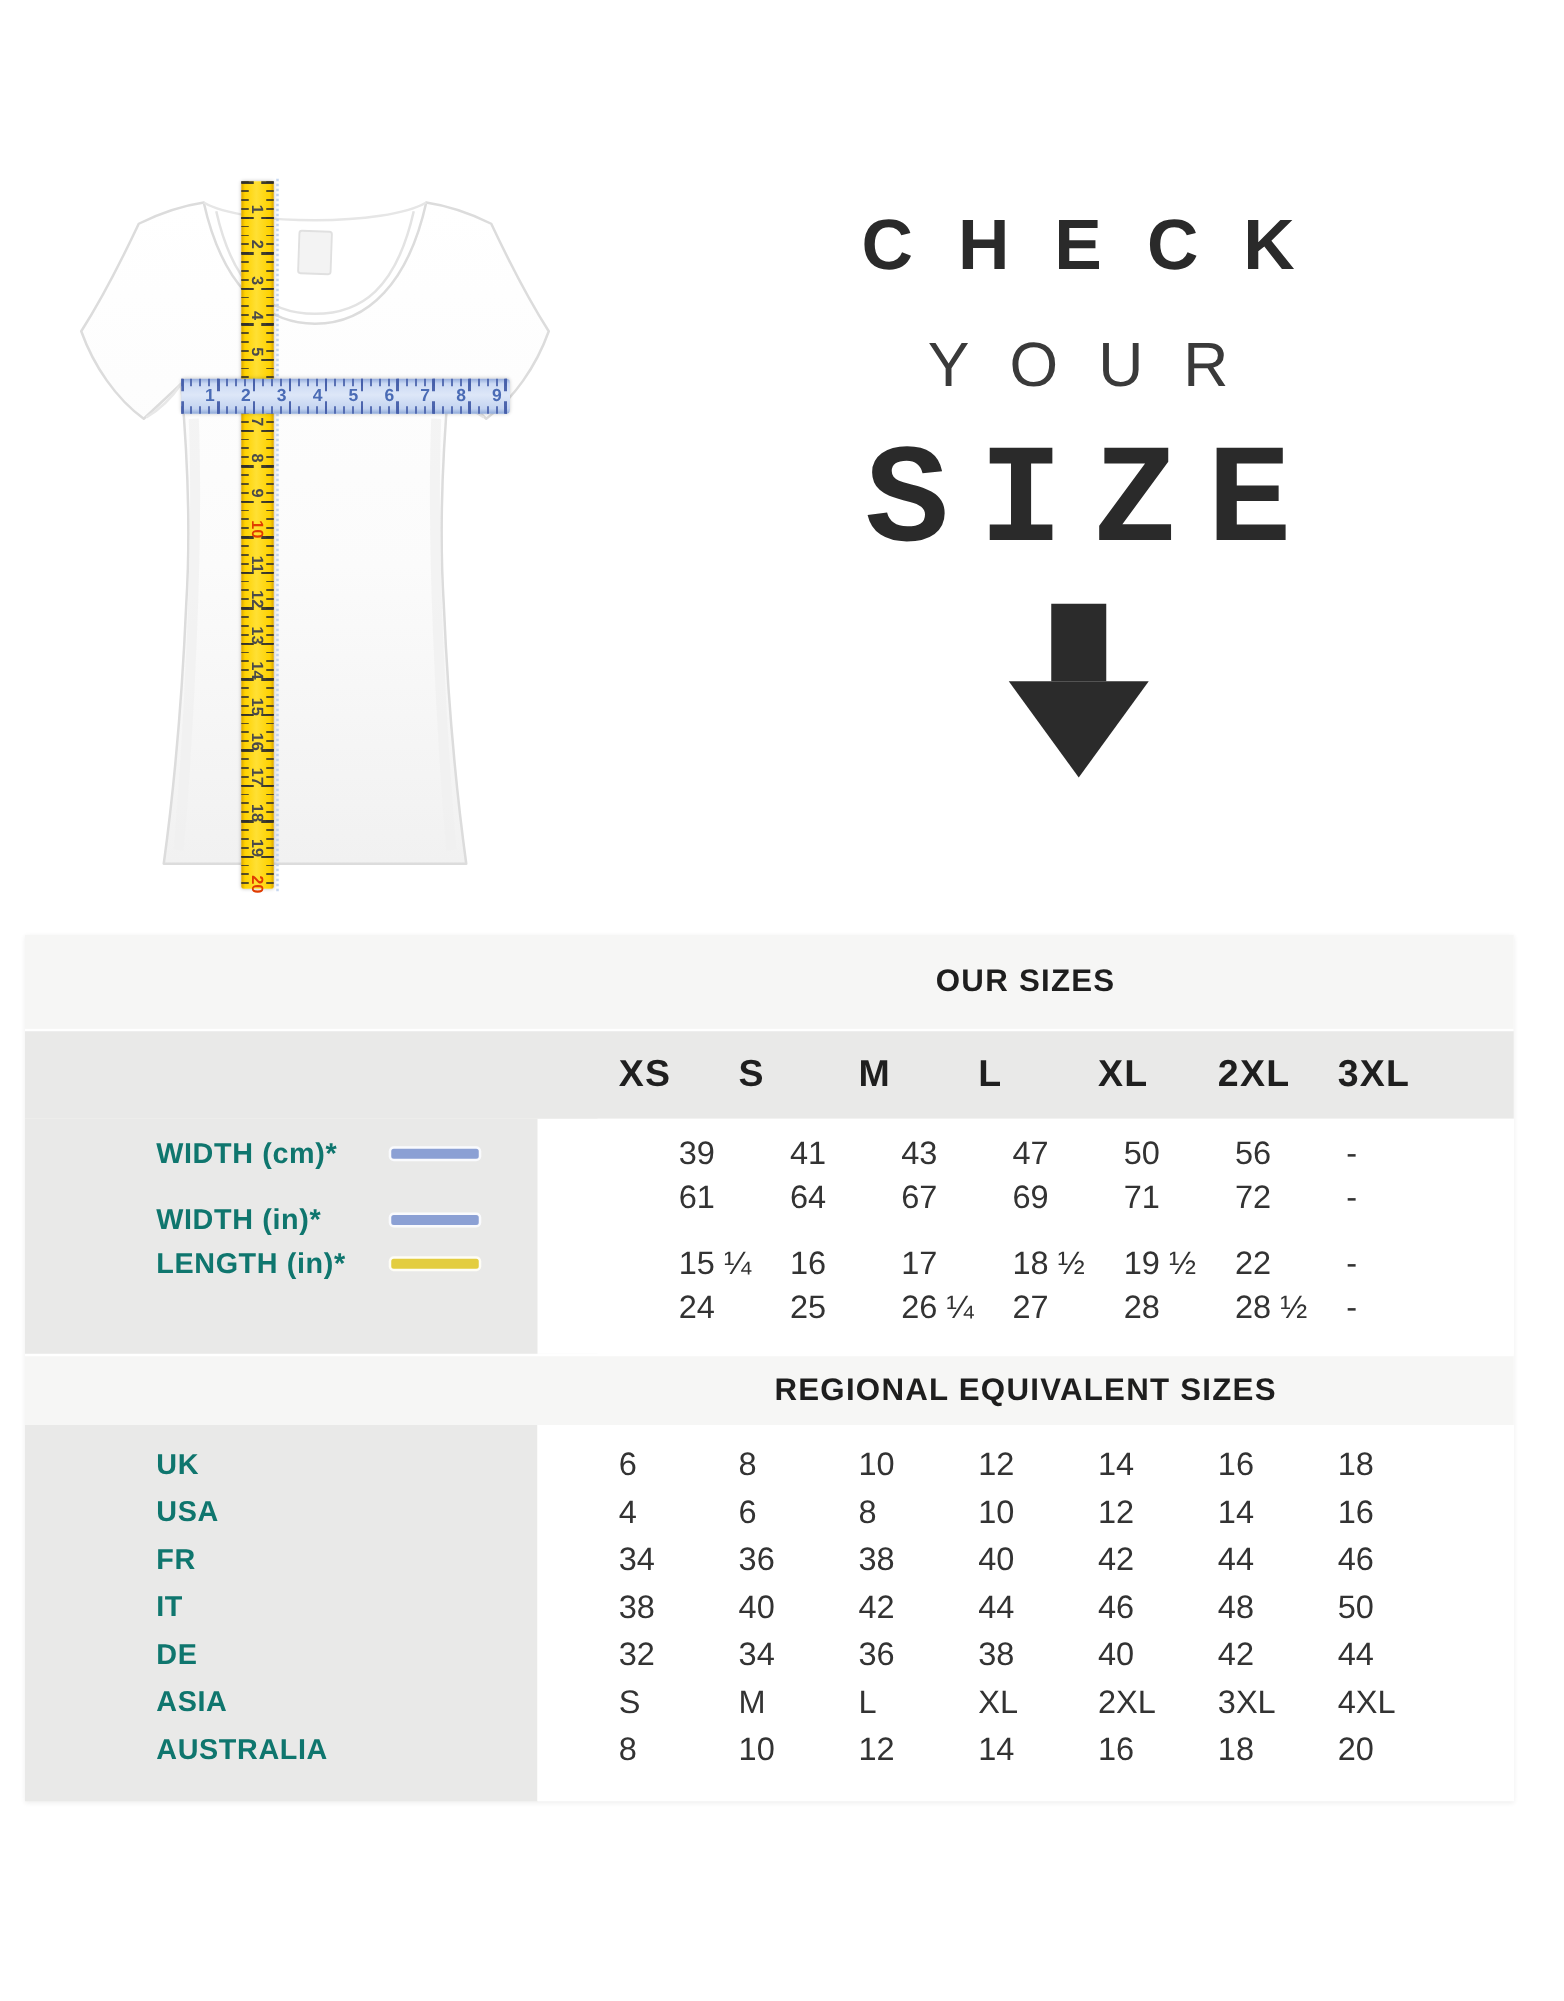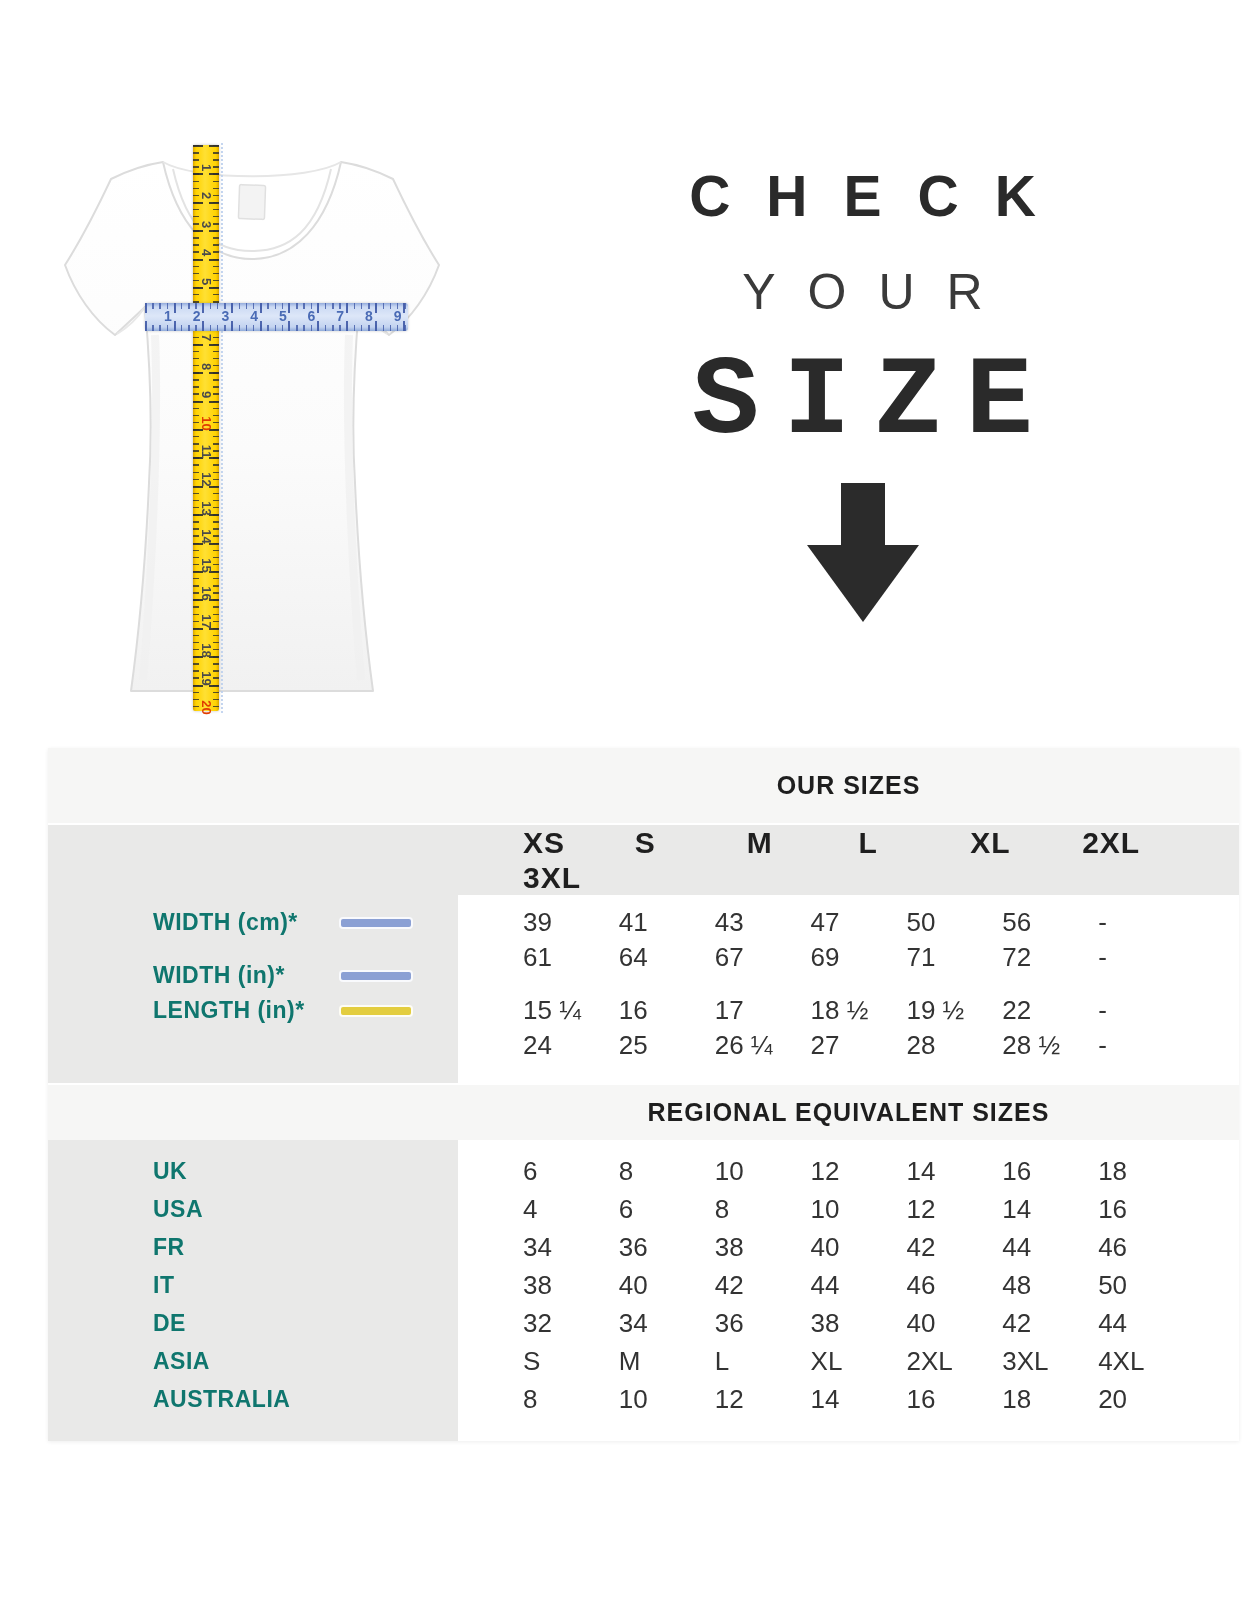--- a/index.html
+++ b/index.html
@@ -39,37 +39,37 @@
   .hero-headline { position:absolute; left:615px; top:168px; width:495px; text-align:center; color:#2a2a2a; }
   .hl-check { font-size:57px; font-weight:700; letter-spacing:36px; padding-left:36px; line-height:1; }
   .hl-your  { font-size:50px; font-weight:400; letter-spacing:32px; padding-left:32px; margin-top:42px; line-height:1; color:#3a3a3a; }
   .hl-size  { font-size:112px; font-weight:700; letter-spacing:24px; padding-left:24px; margin-top:30px; line-height:1;font-family:Liberation Mono, monospace; }
   .down-arrow { margin-top:24px; }
   .arrow-shaft { width:44px; height:62px; background:#2b2b2b; margin:0 auto; }
   .arrow-head { width:0; height:0; border-left:56px solid transparent; border-right:56px solid transparent;
     border-top:77px solid #2b2b2b; margin:0 auto; }
 
   
-  .size-chart { position:absolute; left:48px; top:748px; width:1191px; color:#222;
+  .size-chart { position:absolute; left:20px; top:748px; width:1191px; color:#222;
     box-shadow:0 1px 4px rgba(0,0,0,.07); }
   .band { display:flex; align-items:center; background:#f6f6f5; }
   .band-a { height:75px; }
   .band-c { height:57px; border-top:2px solid #fff; }
   .band-spacer { width:410px; }
   .band-title { flex:1; text-align:center; font-weight:700; font-size:25px; letter-spacing:1px; color:#1e1e1e; }
 
   .header-row { display:flex; background:#e9e9e8; height:72px; border-top:2px solid #fff; }
   .hlabel { width:410px; }
-  .gridvals { flex:1; display:grid; grid-template-columns:repeat(6,1fr); align-items:center;
+  .gridvals { flex:1; display:grid; grid-template-columns:repeat(7,1fr); align-items:center;
     padding:0 45px 0 65px; }
   .size-head { font-weight:700; font-size:30px; letter-spacing:1px; color:#1f1f1f; }
 
   .msection, .rsection { display:flex; }
   .mlabels { width:410px; background:#e9e9e8; padding:10px 0 20px; }
-  .mvalues { flex:1; background:#ffffff; padding:10px 45px 20px 65px; }
+  .mvalues { flex:1; background:#ffffff; padding:10px 45px 20px 65px;margin-left:48px; }
   .mrow { height:35px; display:flex; align-items:center; }
   .mvalues .mrow, .rvalues .mrow { display:grid; grid-template-columns:repeat(7,1fr); }
   .mgap { height:18px; }
 
   .rlabels { width:410px; background:#e9e9e8; padding:12px 0 23px; }
   .rvalues { flex:1; background:#ffffff; padding:12px 45px 23px 65px; }
   .rrow { height:38px; }
 
   .label-inner { display:flex; align-items:center; width:100%; padding-left:105px; }
   .mlabel { font-weight:700; font-size:23px; letter-spacing:.5px; color:#0f766e; }

